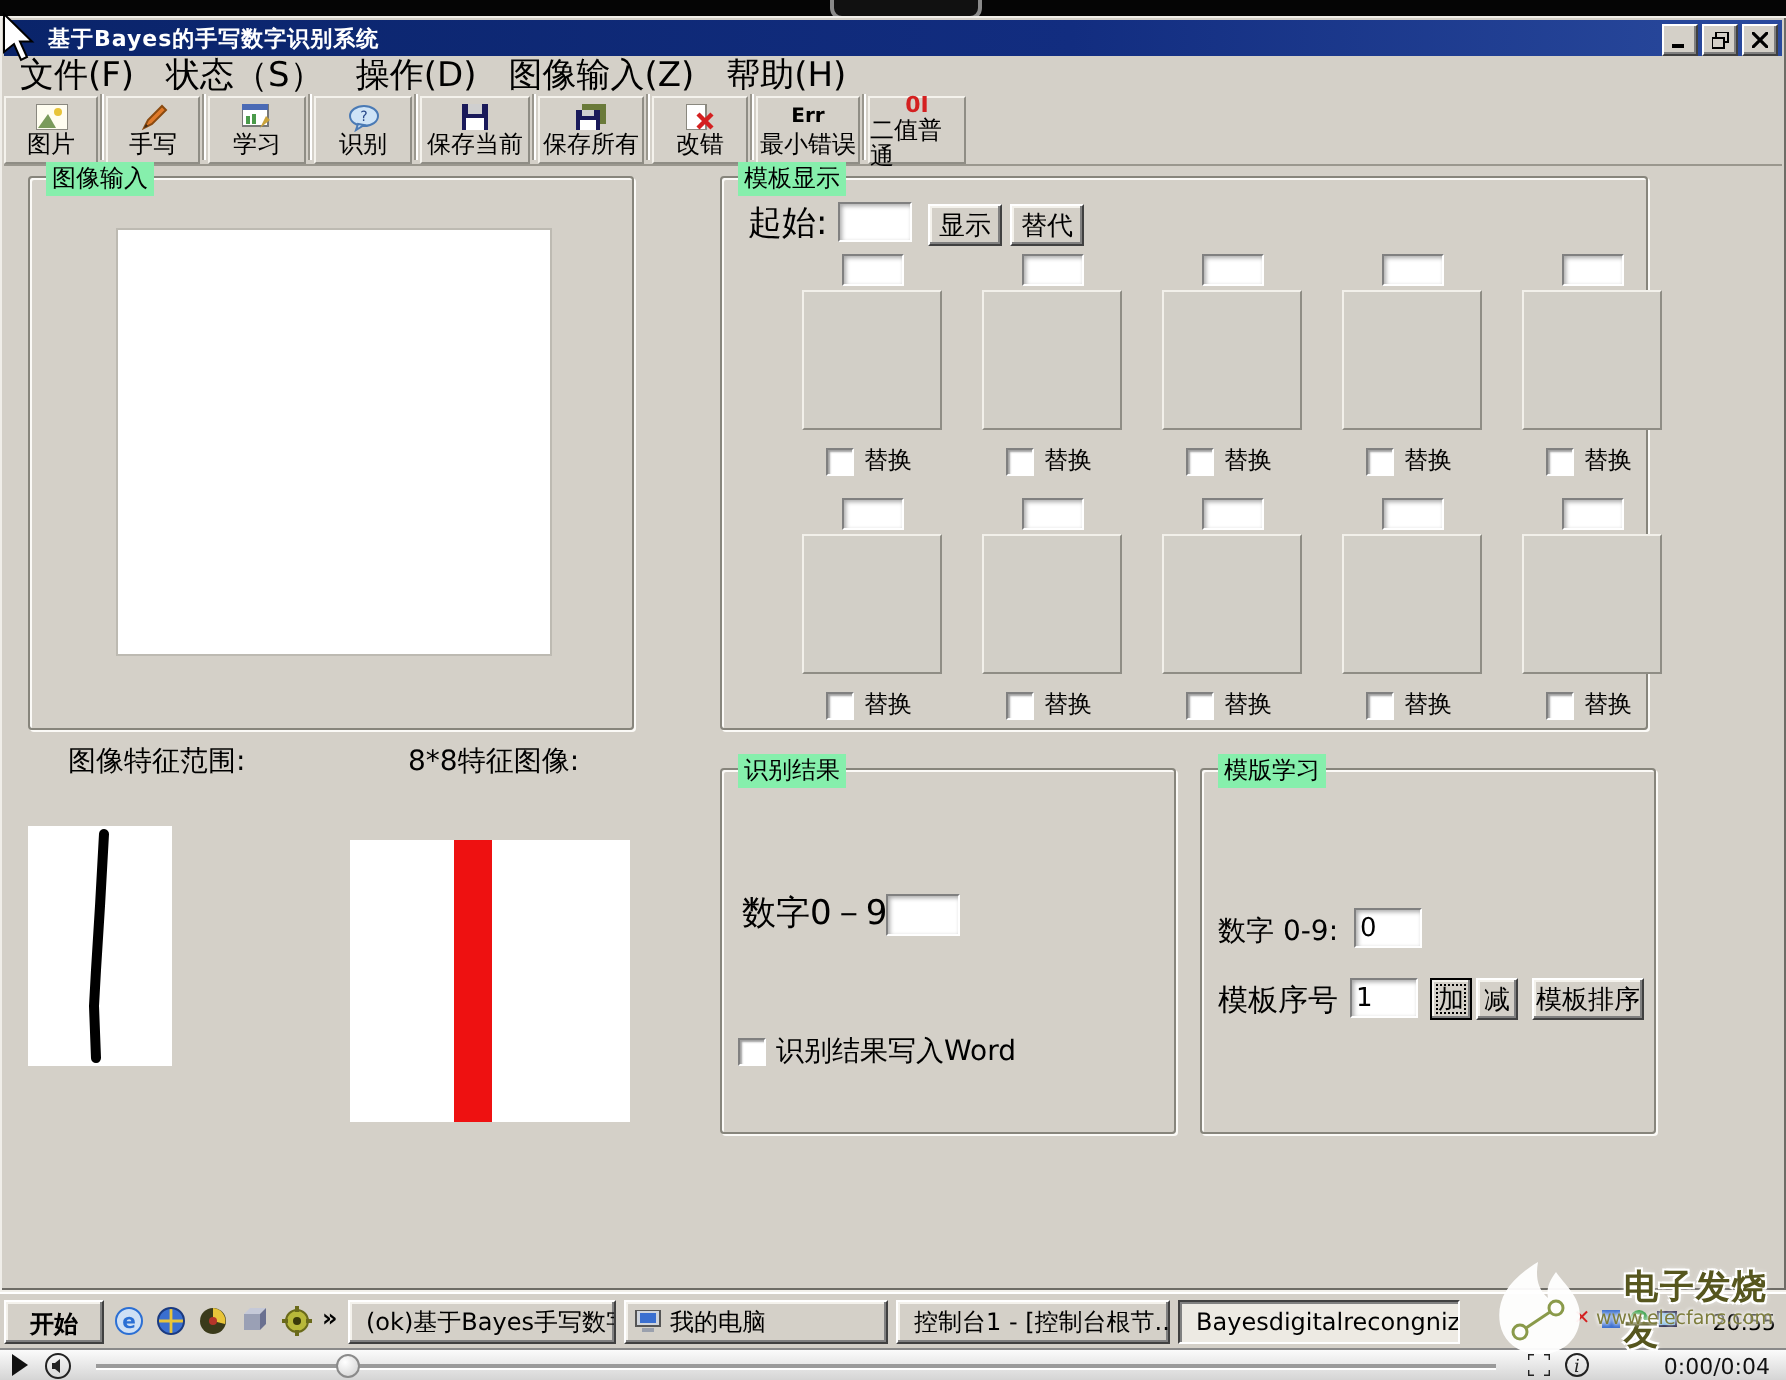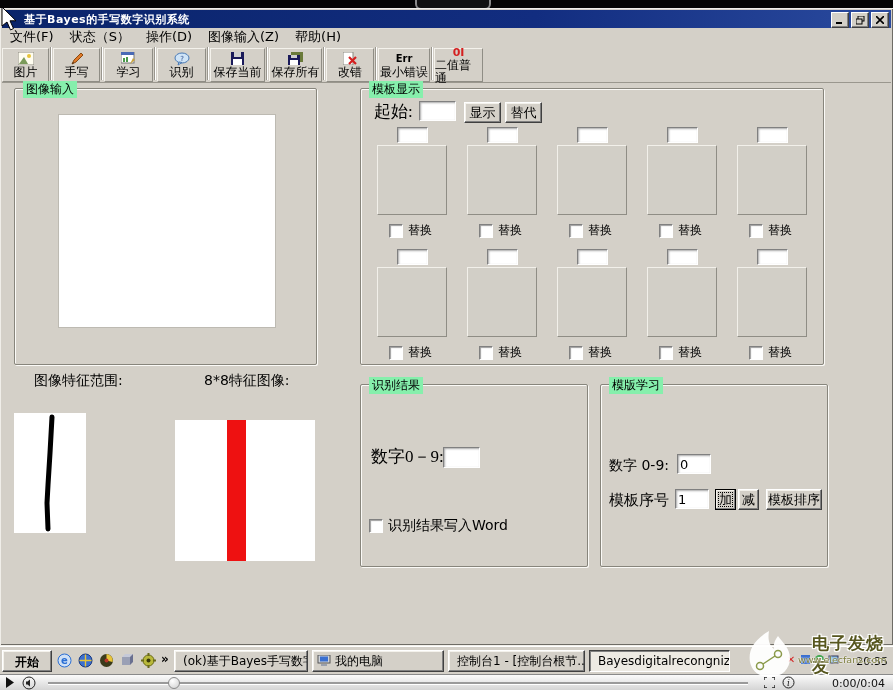--- a/index.html
+++ b/index.html
@@ -16,21 +16,21 @@
   .titlebar{position:absolute;left:2px;top:2px;right:2px;height:18px;
             background:linear-gradient(90deg,#0a246a 0%,#122d80 60%,#2a4a9e 100%);
             display:flex;align-items:center;color:#fff;}
   .titlebar .ttl{font-weight:bold;font-size:11px;margin-left:22px;letter-spacing:.5px;}
   .winbtns{position:absolute;right:2px;top:2px;display:flex;gap:2px;}
   .winbtn{width:16px;height:14px;background:#d4d0c8;border:1px solid;border-color:#fff #404040 #404040 #fff;
           box-shadow:inset -1px -1px 0 #808080;display:flex;align-items:center;justify-content:center;}
   
   .menubar{position:absolute;left:2px;top:20px;right:2px;height:18px;background:#d4d0c8;
            display:flex;align-items:center;border-bottom:1px solid #b8b5ad;}
-  .menuitem{padding:2px 8px;font-size:13px;cursor:default;}
+  .menuitem{padding:2px 8px;font-size:17px;cursor:default;}
   
   .toolbar{position:absolute;left:2px;top:38px;right:2px;height:35px;background:#d4d0c8;
            display:flex;align-items:flex-start;padding-top:1px;border-bottom:1px solid #9a978e;}
   .tb{height:32px;background:#d4d0c8;border:1px solid;border-color:#f4f2ec #8f8d85 #8f8d85 #f4f2ec;
       display:flex;flex-direction:column;align-items:center;justify-content:center;gap:0;
       font-size:12px;line-height:13px;margin-top:1px;}
   .tsep{width:0;height:33px;border-left:1px solid #9a978e;border-right:1px solid #fff;margin:0 1px;}
   .tbicon{height:15px;display:flex;align-items:center;justify-content:center;}
   .icontext{font-size:10px;font-weight:bold;}
   .icontext.red{color:#d42020;font-size:11px;}
@@ -47,21 +47,21 @@
        box-shadow:inset -1px -1px 0 #808080, inset 1px 1px 0 #f4f2ec;
        font-family:"DejaVu Sans",sans-serif;font-size:13px;display:flex;
        align-items:center;justify-content:center;box-sizing:border-box;cursor:default;}
   .btn.focused{border-color:#000;outline:1px dotted #000;outline-offset:-4px;}
   
   .chkrow{display:flex;align-items:center;gap:5px;font-size:12px;}
   .chk{width:12px;height:12px;background:#fff;border:1px solid;border-color:#808080 #fff #fff #808080;
        box-shadow:inset 1px 1px 1px rgba(64,64,64,.5);flex:0 0 auto;}
   
   .tgrid{position:absolute;left:16px;top:38px;}
-  .trow{display:flex;gap:20px;margin-bottom:10px;}
+  .trow{display:flex;gap:20px;margin-bottom:10px;margin-left:24px;}
   .tcell{width:70px;display:flex;flex-direction:column;align-items:center;}
   .tinput{width:31px;height:16px;margin-bottom:2px;}
   .tbox{width:70px;height:70px;background:#d2cfc7;border:1px solid;
         border-color:#f2f0ea #8f8d85 #8f8d85 #f2f0ea;box-sizing:border-box;}
   .tcell .chkrow{margin-top:7px;align-self:flex-start;margin-left:12px;}
   
   #taskbar{position:absolute;left:0;top:645px;width:893px;height:29px;background:#d4d0c8;
            border-top:1px solid #f2f0ea;box-shadow:inset 0 1px 0 #fff;}
   .startbtn{position:absolute;left:2px;top:4px;width:50px;height:22px;gap:3px;font-weight:bold;font-size:12px;flex-direction:column;}
   .ql{position:absolute;top:6px;width:17px;height:17px;display:flex;align-items:center;justify-content:center;}
@@ -81,21 +81,21 @@
   
   #watermark{position:absolute;left:740px;top:622px;width:153px;height:62px;pointer-events:none;z-index:50;}
   #watermark .brand{position:absolute;left:52px;top:10px;font-size:17px;font-weight:bold;color:#56561e;
      text-shadow:-1px -1px 0 #fff,1px -1px 0 #fff,-1px 1px 0 #fff,1px 1px 0 #fff,0 0 3px #fff;letter-spacing:1px;padding-left:20px;}
   #watermark .site{position:absolute;left:58px;top:32px;font-size:9.5px;color:#7d7d3c;
      text-shadow:0 0 2px #fff,0 0 2px #fff;}
   
   #cursor{position:absolute;left:1px;top:6px;z-index:99;}
   
   .biglabel{position:absolute;font-size:21px;letter-spacing:2px;}
-  .midlabel{position:absolute;font-size:17px;font-family:Liberation Serif, serif;}
+  .midlabel{position:absolute;font-size:17px;}
   .feat{position:absolute;top:364px;font-size:14px;}
   .imgbox{position:absolute;background:#fff;}
 </style>
 </head>
 <body>
 
 <div id="screen">
 
   <div id="topstrip">
     <div class="tab"></div>

